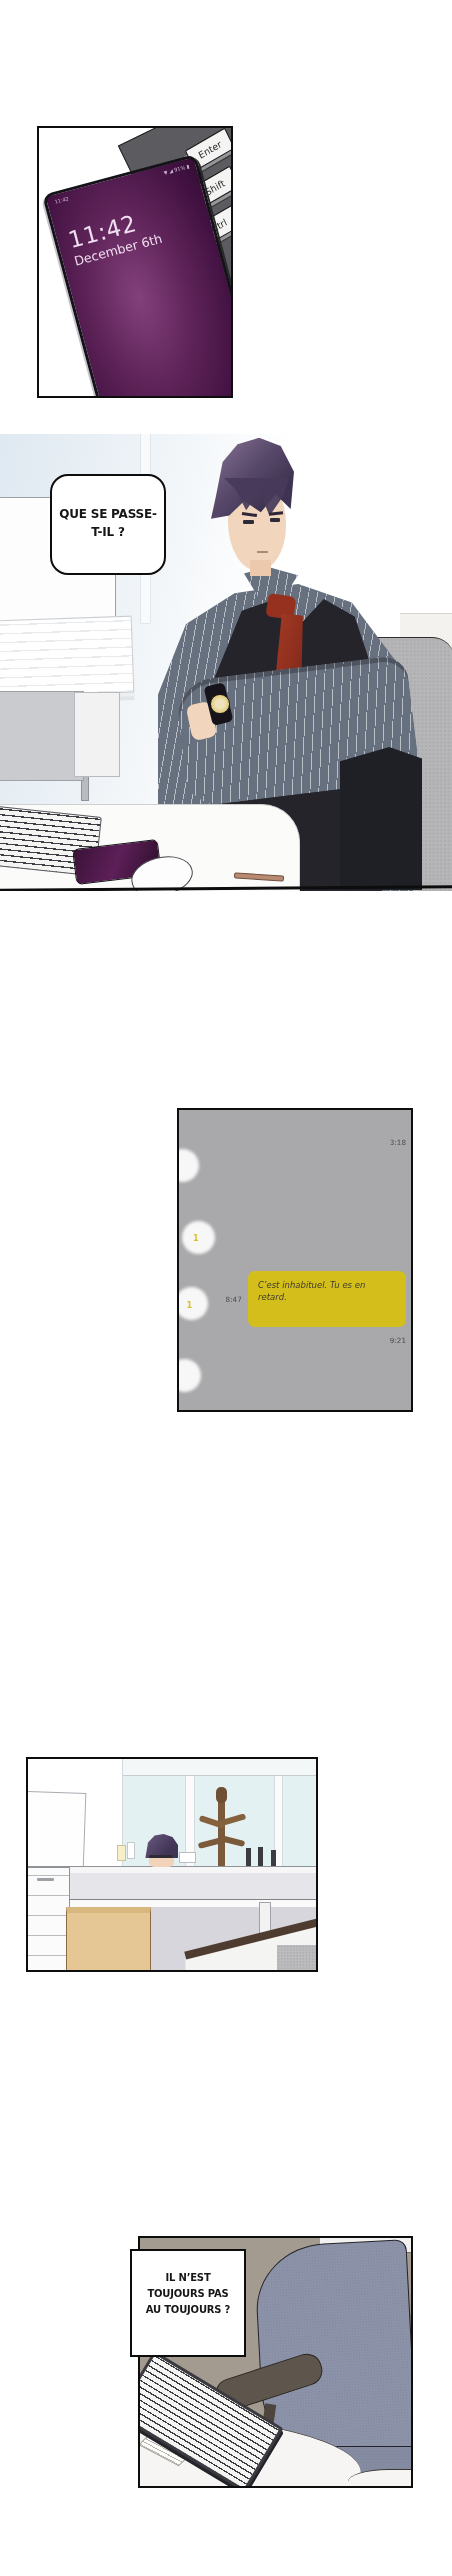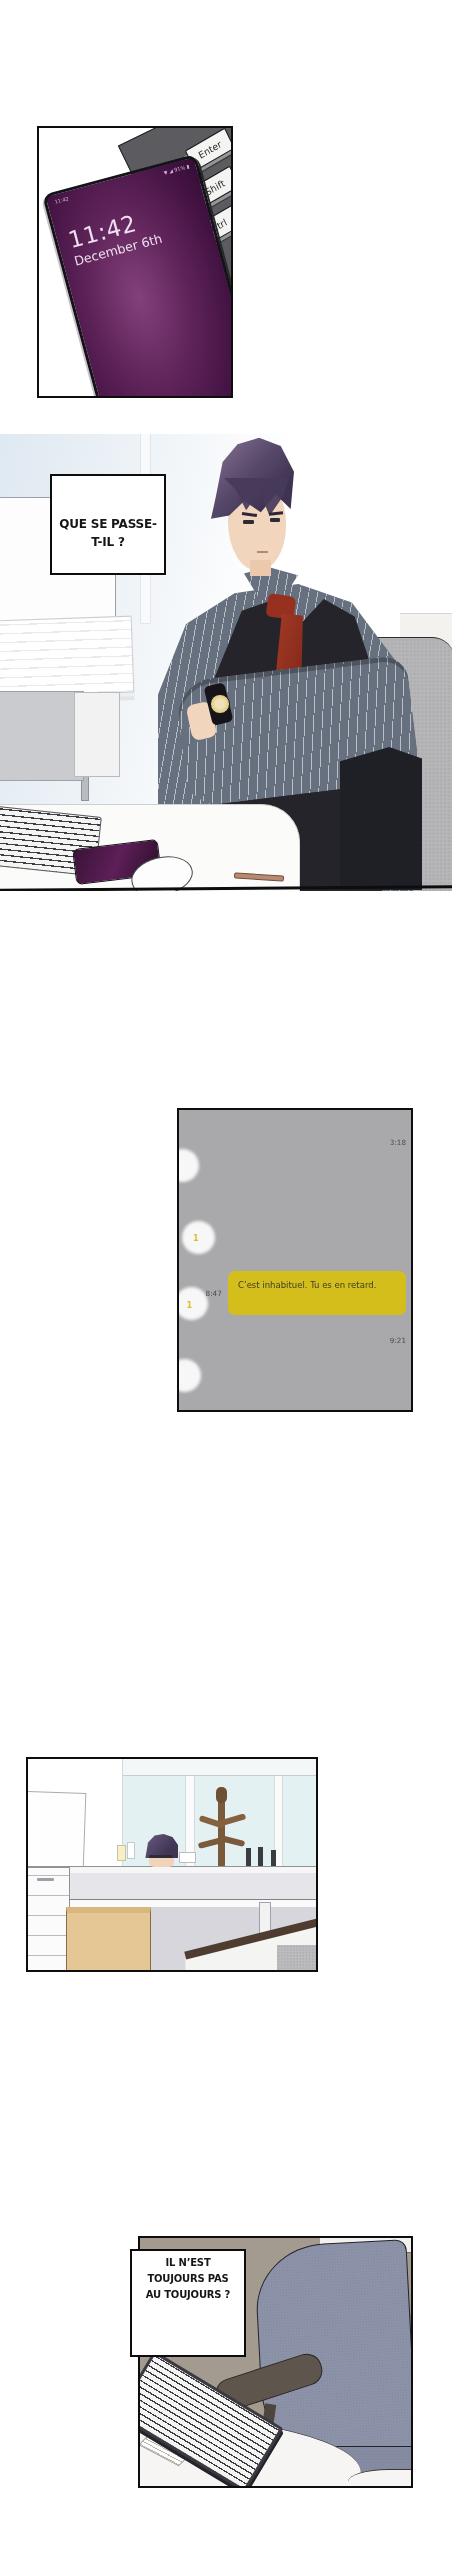--- a/index.html
+++ b/index.html
@@ -126,21 +126,21 @@
 
     <div class="abs" style="left:-2.5px;top:370px;width:301px;height:88px;background:#fbfbfa;border-top:1.9px solid #cfcfcf;border-right:1.9px solid #d8d8d8;border-radius:0 38px 0 0;"></div>
     <div class="abs keysgrid" style="left:-11.3px;top:377px;width:108px;height:58px;border:1.9px solid #55565c;background-color:#f4f4f2;transform:rotate(6deg);border-radius:2.5px;"></div>
     <div class="abs" style="left:74px;top:410px;width:84px;height:34px;background:linear-gradient(120deg,#3a1238,#5d1f58 50%,#2c0e2a);border:1.9px solid #151218;border-radius:6.3px;transform:rotate(-7deg);"></div>
     <div class="abs" style="left:131px;top:423px;width:60px;height:36px;background:#fdfdfd;border:1.6px solid #44464c;border-radius:48% 52% 46% 46%;transform:rotate(-14deg);"></div>
     <div class="abs" style="left:234px;top:440px;width:48px;height:4.4px;background:#b98a72;border:0.6px solid #6e4f3e;transform:rotate(4deg);border-radius:1.9px;"></div>
 
     <div class="abs" style="left:-3.8px;bottom:1.3px;width:460px;height:2.5px;background:#0d0d0d;transform:rotate(-0.45deg);"></div>
   </div>
 
-  <div class="speechbox comic" style="left:50px;top:474px;width:116px;height:101px;font-size:12px;padding-top:39px;">
+  <div class="speechbox comic" style="left:50px;top:474px;width:116px;height:101px;font-size:12px;padding-top:29px;border-radius:18px;">
     <div>QUE SE PASSE-</div>
     <div>T-IL ?</div>
   </div>
 
 
   <div class="panel" style="left:177px;top:1108px;width:236px;height:304px;background:#a9a9ac;z-index:1;">
 
     <div class="mavatar" style="left:-12.6px;top:39px;"></div>
     <div class="mavatar" style="left:2.5px;top:111px;"></div>
     <div class="mavatar" style="left:-3.8px;top:177px;"></div>
@@ -148,21 +148,21 @@
     <div class="munread" style="left:14px;top:123px;">1</div>
     <div class="munread" style="left:7.5px;top:190px;">1</div>
 
     <div class="msgrow" style="top:28px;">
       <span class="mtime">3:18</span>
     </div>
 
 
     <div class="msgrow" style="top:161px;">
       <span class="mtime">8:47</span>
-      <div class="mbubble" style="width:178px;padding:8.2px 10px 24px 10px;">
+      <div class="mbubble" style="width:158px;padding:8.2px 10px 24px 10px;font-style:italic;">
         <span>C’est inhabituel. Tu es en retard.</span>
       </div>
     </div>
 
     <div class="msgrow" style="top:226px;">
       <span class="mtime">9:21</span>
     </div>
   </div>
 
   <div class="panel" style="left:26.4px;top:1757px;width:292px;height:215px;background:#fdfdfd;">
@@ -234,20 +234,20 @@
                 border-radius:0 100% 0 0/0 70% 0 0;"></div>
     <div class="abs" style="left:208px;top:231px;width:67px;height:20px;background:#f6f5f3;border-top:1.6px solid #3a362f;border-radius:60% 0 0 0;"></div>
 
     <div class="abs" style="left:5px;top:196px;width:44px;height:22.6px;background:#fdfdfc;border:0.9px solid #9a968e;transform:rotate(28deg) skewX(-18deg);
                 background-image:repeating-linear-gradient(0deg,#b9b5ad 0 0.9px,transparent 0.9px 3.8px);"></div>
 
     <div class="abs keysgrid" style="left:-16.4px;top:146px;width:145px;height:69px;background-color:#f4f4f2;border:3.1px solid #3a3a40;
                 border-radius:3.1px;transform:rotate(31deg);box-shadow:2.5px 3.1px 0 #24242a;"></div>
   </div>
 
-  <div class="speechbox comic" style="left:130px;top:2249px;width:116px;height:108px;font-size:10px;line-height:1.6;padding-top:4px;">
+  <div class="speechbox comic" style="left:130px;top:2249px;width:116px;height:108px;font-size:10px;line-height:1.6;padding-top:19px;">
     <div>IL N’EST</div>
     <div>TOUJOURS PAS</div>
     <div>AU TOUJOURS ?</div>
   </div>
 
 </div>
 
 
 </body></html>

